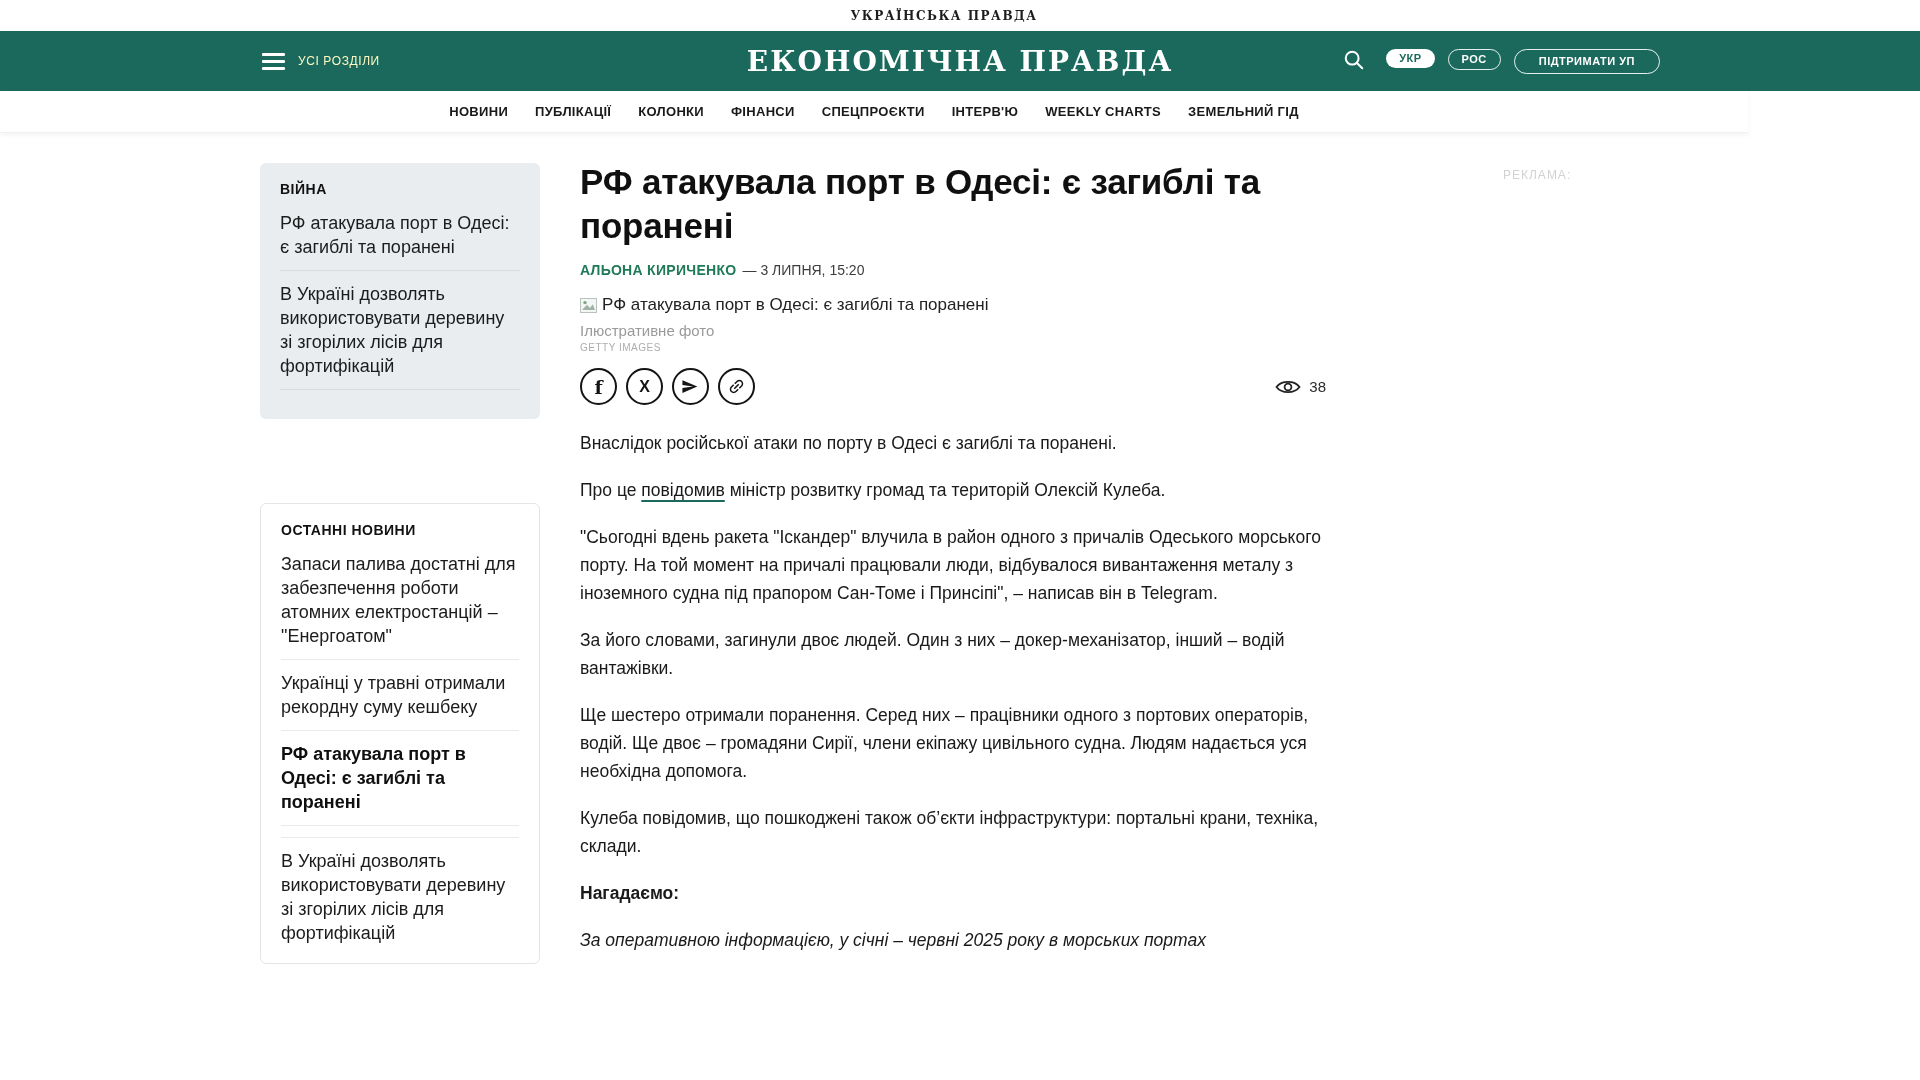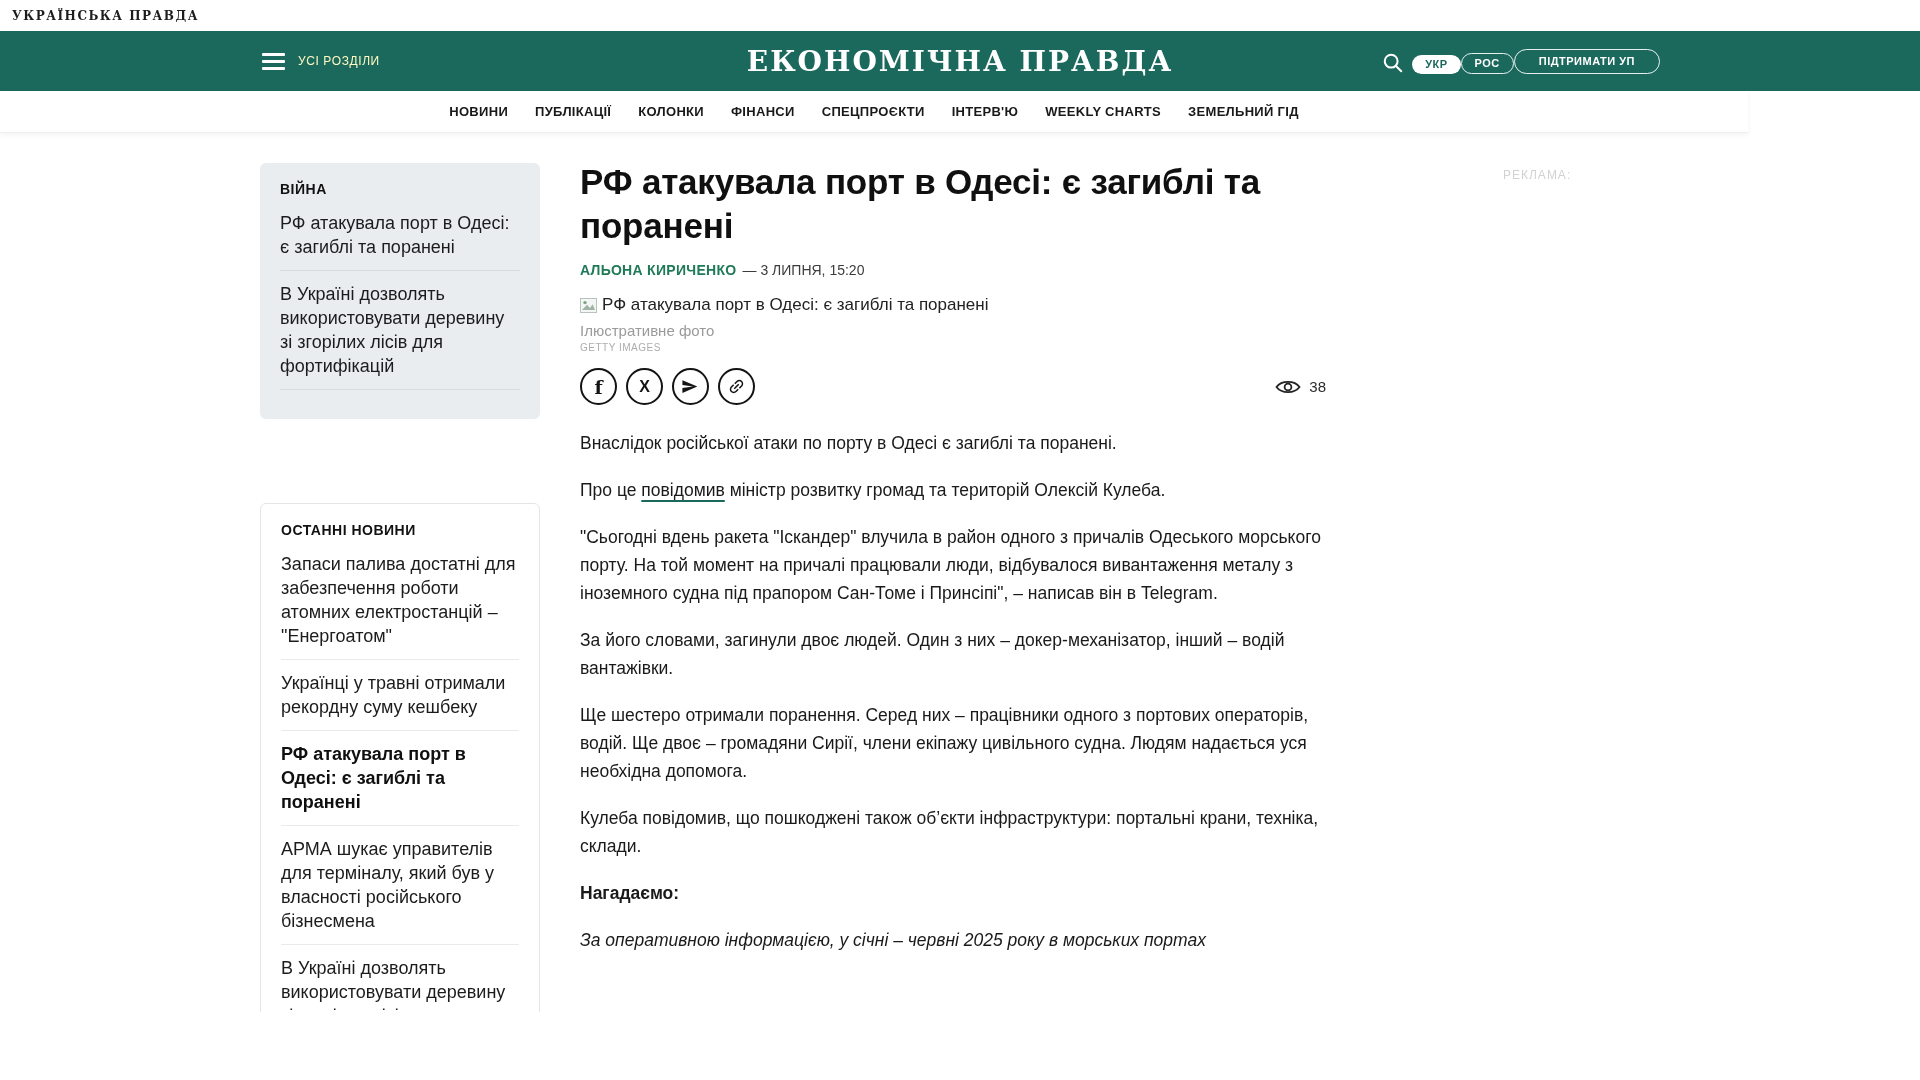--- a/index.html
+++ b/index.html
@@ -1,31 +1,31 @@
 <!DOCTYPE html>
 <html lang="uk"><head>
 <meta charset="utf-8">
 <style>
   * { margin:0; padding:0; box-sizing:border-box; }
   html,body { background:#ffffff; }
   body { font-family:"Liberation Sans", sans-serif; color:#1a1a1a; }
   .viewport { position:relative; width:1920px; height:1080px; overflow:hidden; background:#fff; margin:0 auto; }
 
   
-  .top-strip { position:absolute; top:0; left:12px; width:1880px; height:31px; background:#fff; display:flex; align-items:center; }
+  .top-strip { position:absolute; top:0; left:4px; width:1880px; height:31px; background:#fff; display:flex; align-items:center; justify-content:center; }
   .up-logo { font-family:"DejaVu Serif", serif; font-weight:700; font-size:12px; letter-spacing:1.5px; color:#1d1d1d; cursor:pointer; }
 
   
   .green-header { position:absolute; top:31px; left:0; width:1920px; height:60px; background:#1b695c; display:flex; align-items:center; }
   .gh-left { position:absolute; left:262px; display:flex; align-items:center; gap:13px; cursor:pointer; }
   .burger { display:flex; flex-direction:column; gap:4px; }
   .burger span { display:block; width:23px; height:3px; background:#fff; border-radius:1px; }
   .all-sections { color:#fef9c3; font-size:12px; font-weight:400; letter-spacing:.6px; }
   .ep-logo { position:absolute; left:50%; transform:translateX(-50%); font-family:"DejaVu Serif", serif; color:#fff; font-size:28px; font-weight:700; letter-spacing:2px; white-space:nowrap; cursor:pointer; }
-  .gh-right { position:absolute; right:260px; display:flex; align-items:flex-end; }
+  .gh-right { position:absolute; right:260px; display:flex; align-items:flex-start; gap:13px; }
   .search-btn { display:flex; align-items:center; margin-right:8px; cursor:pointer; }
   .pill { border-radius:12px; font-size:11px; font-weight:700; letter-spacing:.5px; padding:4px 13px; line-height:1; cursor:pointer; white-space:nowrap; }
   .pill-active { background:#fff; color:#1b695c; }
   .pill-outline { background:transparent; border:1.4px solid rgba(255,255,255,.9); color:#fff; }
   .pill-support { background:transparent; border:1.4px solid rgba(255,255,255,.9); color:#fff; padding:6px 24px; border-radius:15px; }
 
   
   .nav-bar { position:absolute; top:91px; left:0; width:1748px; height:42px; background:#fff; display:flex; align-items:center; justify-content:center; gap:27px; border-bottom:1px solid #f0f0f0; box-shadow:0 2px 5px rgba(0,0,0,.05); }
   .nav-item { font-size:13px; font-weight:700; color:#191919; letter-spacing:.3px; white-space:nowrap; cursor:pointer; }
 
@@ -114,21 +114,20 @@
   </div>
 
   <div class="side-box box-latest">
     <div class="side-title">ОСТАННІ НОВИНИ</div>
     <div class="side-item">Запаси палива достатні для забезпечення роботи атомних електростанцій – "Енергоатом"</div>
     <div class="sep"></div>
     <div class="side-item">Українці у травні отримали рекордну суму кешбеку</div>
     <div class="sep"></div>
     <div class="side-item active">РФ атакувала порт в Одесі: є загиблі та поранені</div>
     <div class="sep"></div>
-    <div class="side-item">АРМА шукає управителів для терміналу, який був у власності російського бізнесмена</div>
     <div class="sep"></div>
     <div class="side-item">В Україні дозволять використовувати деревину зі згорілих лісів для фортифікацій</div>
   </div>
 
   <div class="article">
     <h1 class="a-title">РФ атакувала порт в Одесі: є загиблі та поранені</h1>
 
     <div class="byline">
       <span class="author">АЛЬОНА КИРИЧЕНКО</span>
       <span class="a-date">— 3 ЛИПНЯ, 15:20</span>

